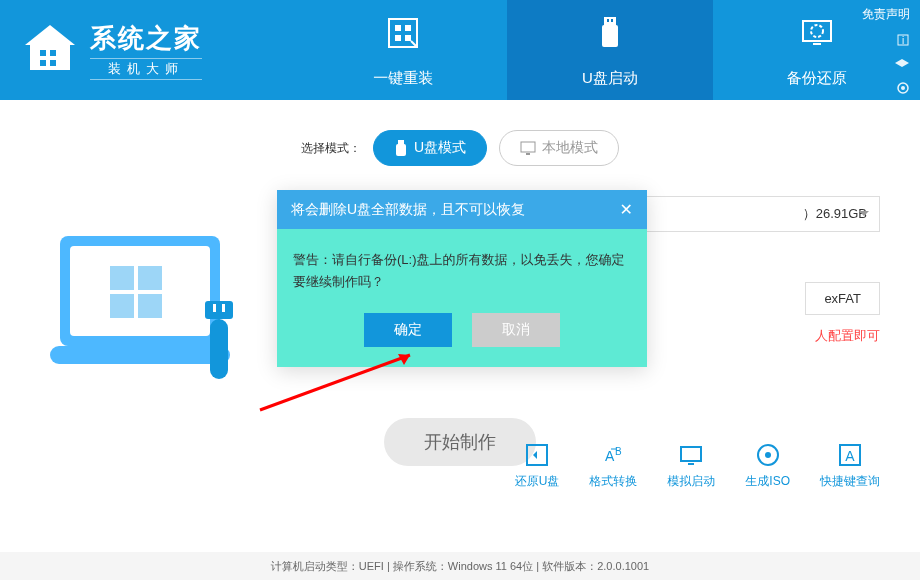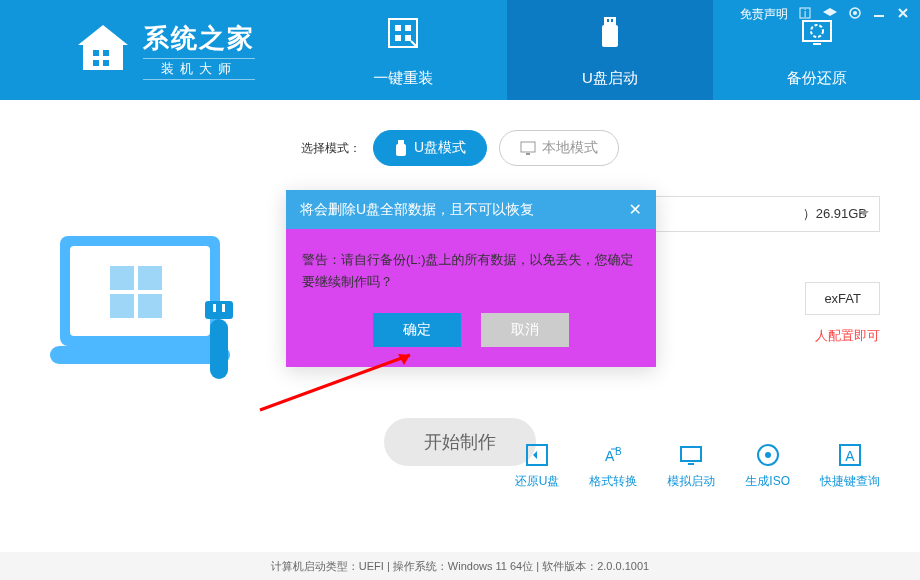--- a/index.html
+++ b/index.html
@@ -1,31 +1,31 @@
 <!DOCTYPE html>
 <html><head>
 <meta charset="utf-8">
 <style>
 * { margin: 0; padding: 0; box-sizing: border-box; font-family: "Microsoft YaHei", sans-serif; }
 body { width: 920px; height: 580px; overflow: hidden; background: #fff; position: relative; }
 
 .header { height: 100px; background: #1296db; display: flex; align-items: center; position: relative; }
-.logo-area { display: flex; align-items: center; padding-left: 28px; width: 300px; justify-content: center; }
+.logo-area { display: flex; align-items: center; padding-left: 20px; width: 300px; }
 .logo-icon { width: 60px; height: 60px; margin-right: 10px; }
 .logo-text { color: #fff; }
 .logo-title { font-size: 26px; font-weight: bold; letter-spacing: 2px; }
 .logo-sub { font-size: 13px; letter-spacing: 6px; border-top: 1px solid rgba(255,255,255,0.5); border-bottom: 1px solid rgba(255,255,255,0.5); padding: 1px 0; margin-top: 2px; text-align: center; }
 
 .nav-tabs { display: flex; height: 100%; flex: 1; }
 .nav-tab { flex: 1; display: flex; flex-direction: column; align-items: center; justify-content: center; color: #fff; cursor: pointer; gap: 16px; }
 .nav-tab.active { background: #0d7bc4; }
 .nav-tab-icon { width: 40px; height: 40px; display: flex; align-items: center; justify-content: center; }
 .nav-tab-label { font-size: 15px; }
 
-.top-links { position: absolute; top: 6px; right: 10px; display: flex; align-items: flex-start; gap: 10px; color: #fff; font-size: 12px; }
+.top-links { position: absolute; top: 6px; right: 10px; display: flex; align-items: flex-end; gap: 10px; color: #fff; font-size: 12px; flex-direction: column; }
 .top-link { cursor: pointer; }
 .top-icon { fill: #fff; opacity: 0.9; cursor: pointer; }
 
 .content { padding: 30px 40px 0; position: relative; height: 440px; }
 .mode-row { display: flex; align-items: center; justify-content: center; gap: 12px; margin-bottom: 30px; }
 .mode-label { font-size: 12px; color: #333; }
 .mode-btn { border-radius: 20px; padding: 8px 20px; font-size: 14px; display: flex; align-items: center; gap: 6px; cursor: pointer; }
 .mode-btn.primary { background: #1296db; color: #fff; border: 1px solid #1296db; }
 .mode-btn.secondary { background: #fff; color: #999; border: 1px solid #ccc; }
 
@@ -41,21 +41,21 @@
 .hint-text { color: #ff4444; font-size: 13px; text-align: right; margin-top: 12px; }
 
 .start-btn { display: block; margin: 12px auto 0; background: #e8e8e8; color: #666; border: none; padding: 12px 40px; font-size: 18px; border-radius: 25px; cursor: pointer; }
 
 .bottom-tools { position: absolute; bottom: 50px; right: 40px; display: flex; gap: 30px; }
 .tool-item { display: flex; flex-direction: column; align-items: center; gap: 4px; color: #1296db; font-size: 12px; cursor: pointer; }
 .tool-icon { width: 28px; height: 28px; }
 
 .status-bar { position: absolute; bottom: 0; left: 0; right: 0; height: 28px; background: #f5f5f5; display: flex; align-items: center; justify-content: center; font-size: 11px; color: #666; }
 
-.modal-overlay { position: absolute; top: 190px; left: 286px; width: 370px; background: #d946ef; box-shadow: 0 4px 20px rgba(0,0,0,0.15); z-index: 100; }
+.modal-overlay { position: absolute; top: 190px; left: 277px; width: 370px; background: #5eead4; box-shadow: 0 4px 20px rgba(0,0,0,0.15); z-index: 100; }
 .modal-header { background: #3ba9e8; color: #fff; padding: 10px 14px; font-size: 14px; display: flex; justify-content: space-between; align-items: center; }
 .modal-close { cursor: pointer; font-size: 16px; }
 .modal-body { padding: 20px 16px; font-size: 13px; color: #333; line-height: 1.7; }
 .modal-footer { display: flex; justify-content: center; gap: 20px; padding: 0 16px 20px; }
 .modal-btn { padding: 8px 30px; font-size: 14px; border: none; cursor: pointer; }
 .modal-btn.ok { background: #1296db; color: #fff; }
 .modal-btn.cancel { background: #ccc; color: #fff; }
 
 .arrow { position: absolute; z-index: 101; pointer-events: none; }
 </style>

